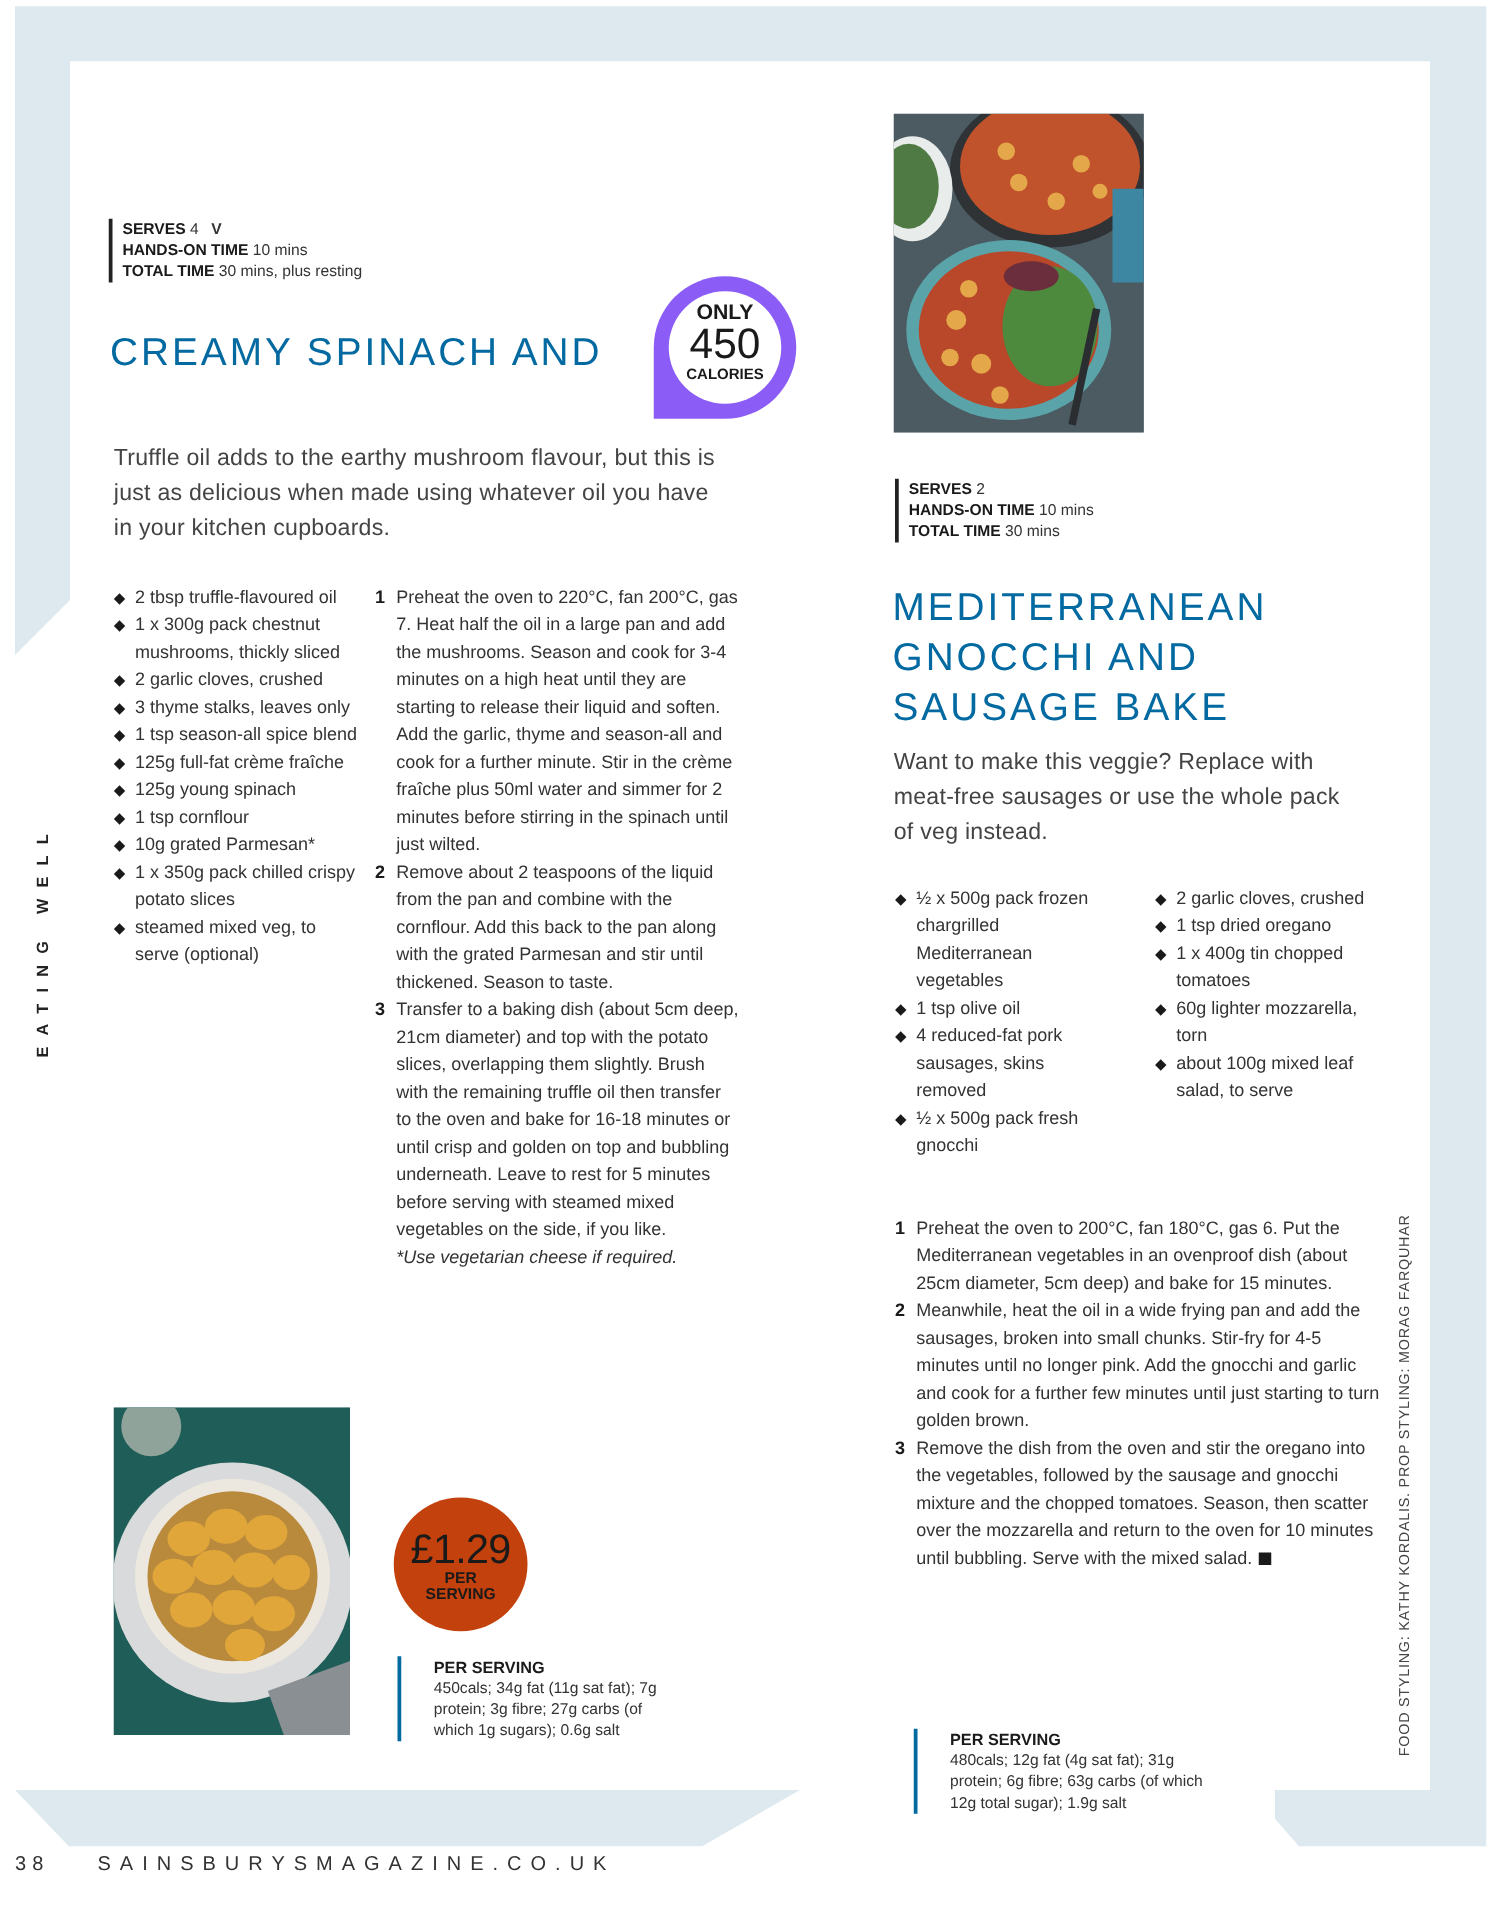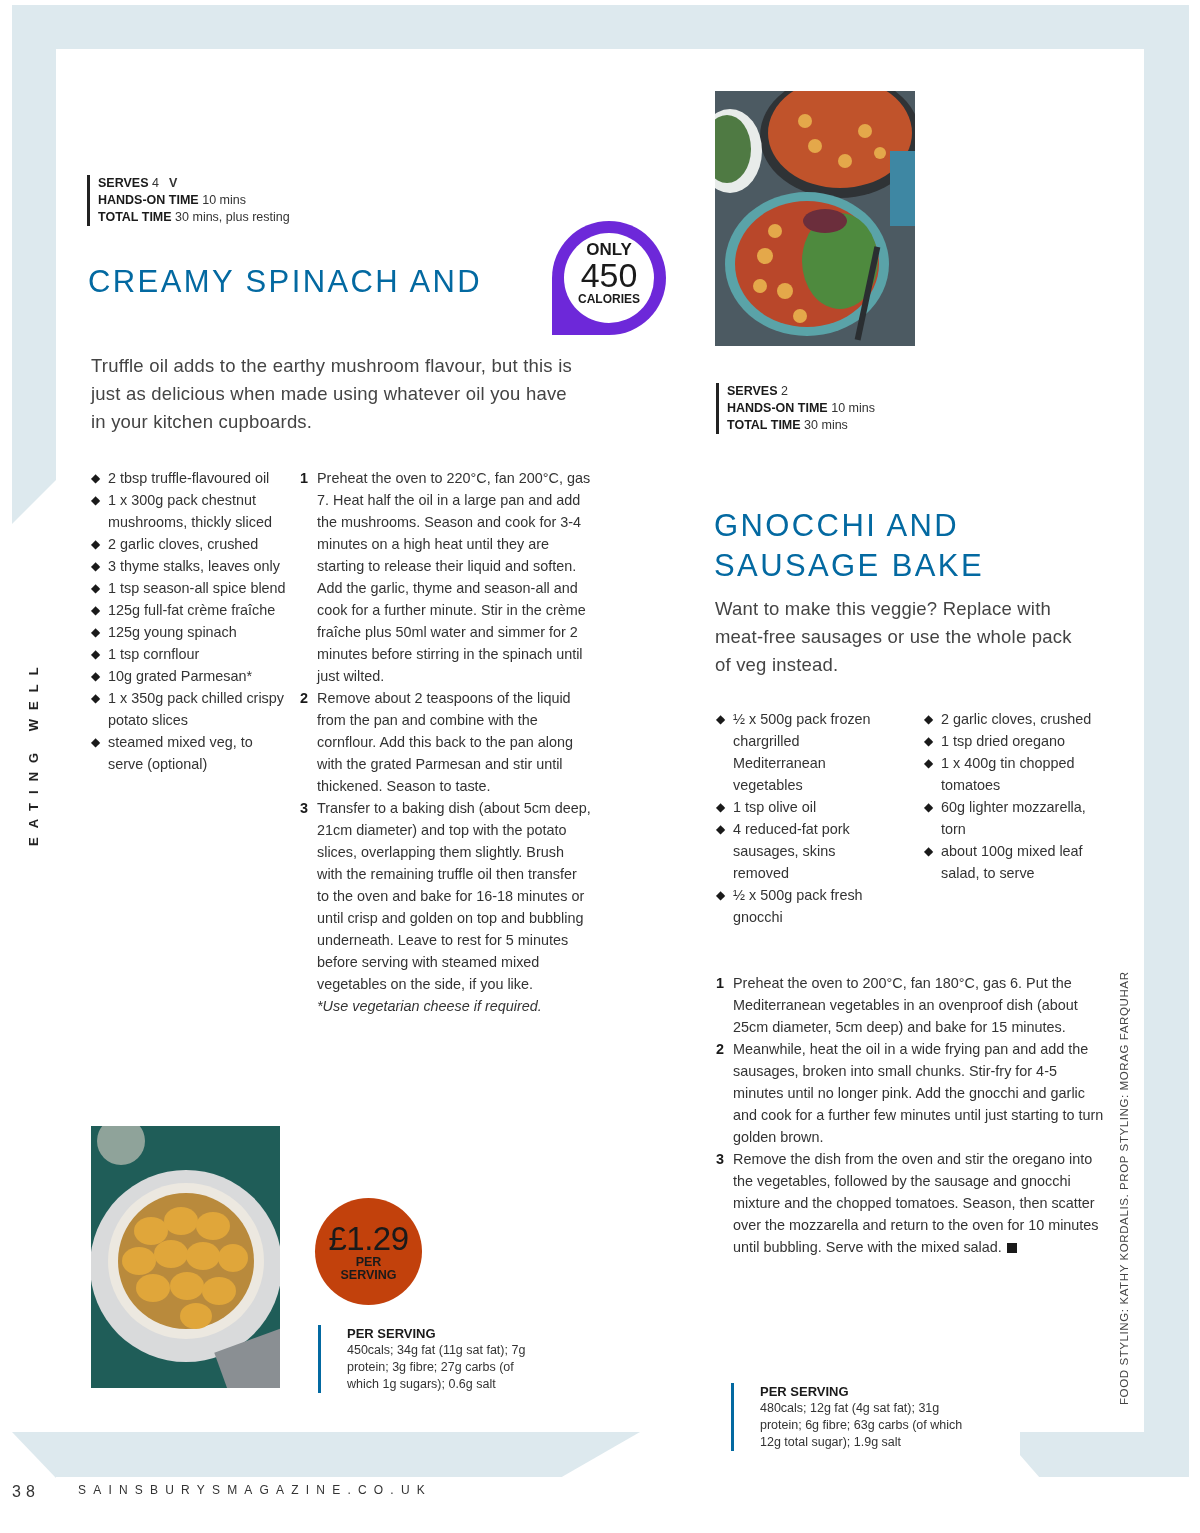--- a/index.html
+++ b/index.html
@@ -38,42 +38,42 @@
     .ingredients { position: absolute; list-style: none; font-size: 14.4px; line-height: 22px; color: #333; }
     .ingredients li { position: relative; padding-left: 17px; }
     .ingredients li .bullet { position: absolute; left: 0; top: 0; font-size: 12px; color: #1a1a1a; }
 
     .method { position: absolute; list-style: none; font-size: 14.4px; line-height: 22px; color: #333; }
     .method li { position: relative; padding-left: 17px; }
     .method li .num { position: absolute; left: 0; top: 0; font-weight: bold; color: #1a1a1a; }
     .method .note { font-style: italic; }
     .end-mark { display: inline-block; width: 10px; height: 10px; background: #1a1a1a; margin-left: 5px; vertical-align: -1px; }
 
-    .badge-cal { position: absolute; left: 552px; top: 221px; width: 114px; height: 114px; background: #6d28d9;
+    .badge-cal { position: absolute; left: 523px; top: 221px; width: 114px; height: 114px; background: #8b5cf6;
       border-radius: 57px 57px 57px 0; text-decoration: underline; }
     .badge-cal-inner { position: absolute; left: 12px; top: 12px; width: 90px; height: 90px; background: #ffffff;
       border-radius: 50%; text-align: center; }
     .badge-cal .l1 { display: block; font-size: 17px; font-weight: bold; margin-top: 8px; line-height: 17px; color: #1a1a1a; }
     .badge-cal .l2 { display: block; font-size: 34px; line-height: 34px; color: #1a1a1a; }
     .badge-cal .l3 { display: block; font-size: 12px; font-weight: bold; line-height: 14px; color: #1a1a1a; }
 
     .badge-price { position: absolute; left: 315px; top: 1198px; width: 107px; height: 107px; background: #c2410c;
       border-radius: 50%; text-align: center; }
     .badge-price .p1 { display: block; font-size: 33px; margin-top: 24px; line-height: 34px; color: #1a1a1a; letter-spacing: -0.5px; }
     .badge-price .p2 { display: block; font-size: 12.5px; font-weight: bold; line-height: 13px; color: #1a1a1a; }
 
     .nutrition { position: absolute; border-left: 3px solid #0369a1; padding-left: 26px; font-size: 12.5px; line-height: 17px; color: #333; }
     .nutrition .nh { font-weight: bold; font-size: 13px; color: #1a1a1a; display: block; }
 
     .photo { position: absolute; overflow: hidden; }
     .photo-gnocchi { left: 715px; top: 91px; width: 200px; height: 255px; background: #4c5a62; }
     .photo-pie { left: 91px; top: 1126px; width: 189px; height: 262px; background: #1f5d58; }
 
     .footer-page { position: absolute; left: 12px; top: 1483px; font-size: 16px; letter-spacing: 5px; color: #333; text-align: center; }
-    .footer-site { position: absolute; left: 78px; top: 1483px; font-size: 12px; letter-spacing: 7.2px; color: #333; }
+    .footer-site { position: absolute; left: 78px; top: 1483px; font-size: 16px; letter-spacing: 7.2px; color: #333; }
   </style>
 </head>
 <body>
 
 <div class="frame"></div>
 <div class="panel"></div>
 <div class="frame-notch-left"></div>
 <div class="frame-notch-left-wedge"></div>
 <div class="frame-bottom-gap"></div>
 <div class="frame-bottom-wedge-l"></div>
@@ -188,21 +188,21 @@
   </svg>
 </div>
 
 <div class="meta" style="left:716px; top:383px;">
   <div><b>SERVES</b> <span>2</span></div>
   <div><b>HANDS-ON TIME</b> <span>10 mins</span></div>
   <div><b>TOTAL TIME</b> <span>30 mins</span></div>
 </div>
 
 <h1 class="title" style="left:714px; top:466px; width:380px;">
-  <br>
+  <span>MEDITERRANEAN</span><br>
   <span>GNOCCHI AND</span><br>
   <span>SAUSAGE BAKE</span>
 </h1>
 
 <p class="intro" style="left:715px; top:595px; width:365px;">Want to make this veggie? Replace with meat-free sausages or use the whole pack of veg instead.</p>
 
 <ul class="ingredients" style="left:716px; top:708px; width:175px;">
   <li><span class="bullet">◆</span><span>½ x 500g pack frozen chargrilled Mediterranean vegetables</span></li>
   <li><span class="bullet">◆</span><span>1 tsp olive oil</span></li>
   <li><span class="bullet">◆</span><span>4 reduced-fat pork sausages, skins removed</span></li>

